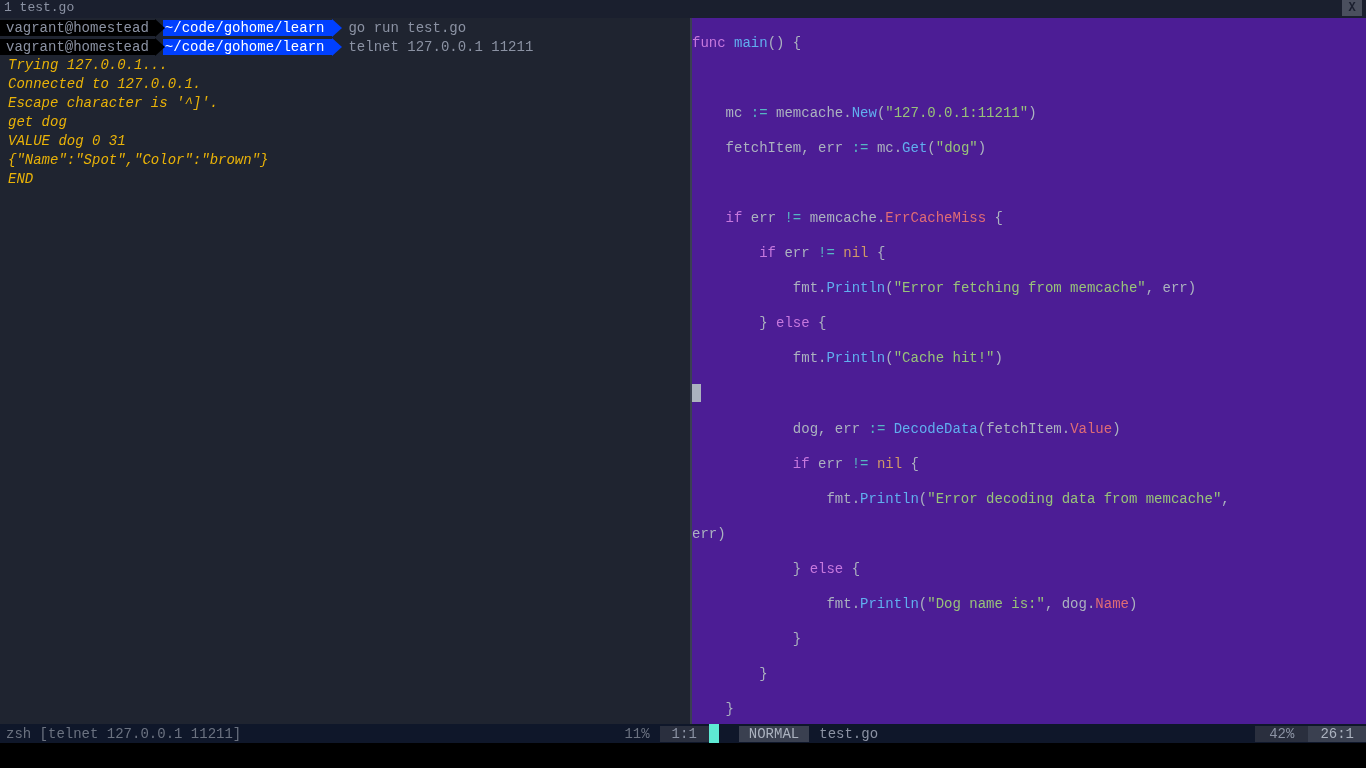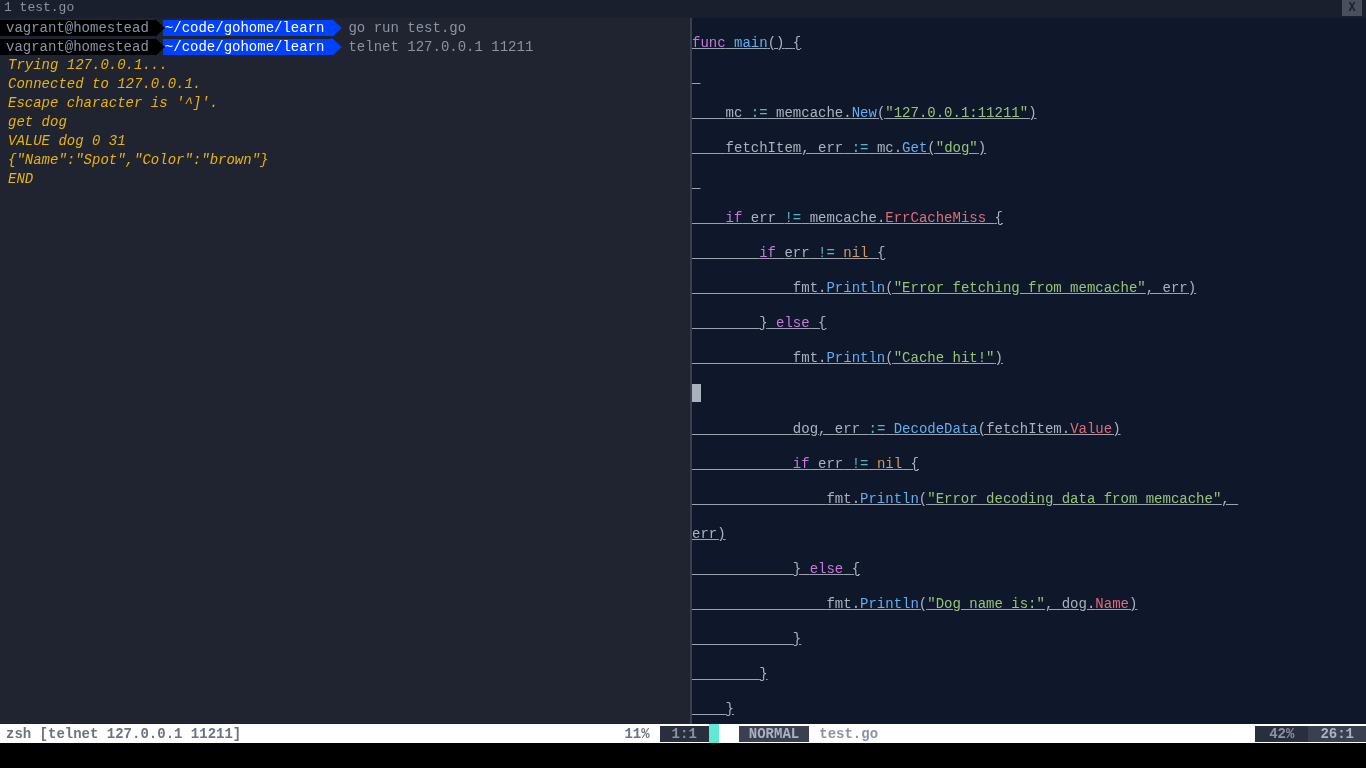--- a/index.html
+++ b/index.html
@@ -38,26 +38,25 @@
   height: 706px;
 }
 .left-pane {
   width: 690px;
   background: #1f2430;
   color: #8b92a3;
   padding: 0;
 }
 .right-pane {
   flex: 1;
-  background: #0f172a;
+  background: #4c1d95;
   border-left: 2px solid #3a4050;
   padding: 0;
   white-space: pre;
   overflow: hidden;
-  text-decoration: underline;
 }
 .prompt-line {
   display: flex;
   align-items: center;
   height: 19px;
 }
 .prompt-user {
   background: #000;
   color: #8b92a3;
   padding: 0 6px;
@@ -109,23 +108,22 @@
 .curs {
   background: #abb2bf;
   display: inline-block;
   width: 9px;
   height: 18px;
   vertical-align: text-bottom;
 }
 .statusbar {
   display: flex;
   height: 19px;
-  background: #ffffff;
+  background: #0f172a;
   align-items: center;
-  font-weight: bold;
 }
 .sb-left {
   flex: 0 0 auto;
   padding: 0 6px;
   color: #6b7280;
 }
 .sb-spacer { flex: 1; }
 .sb-seg {
   padding: 0 10px;
   color: #6b7280;

